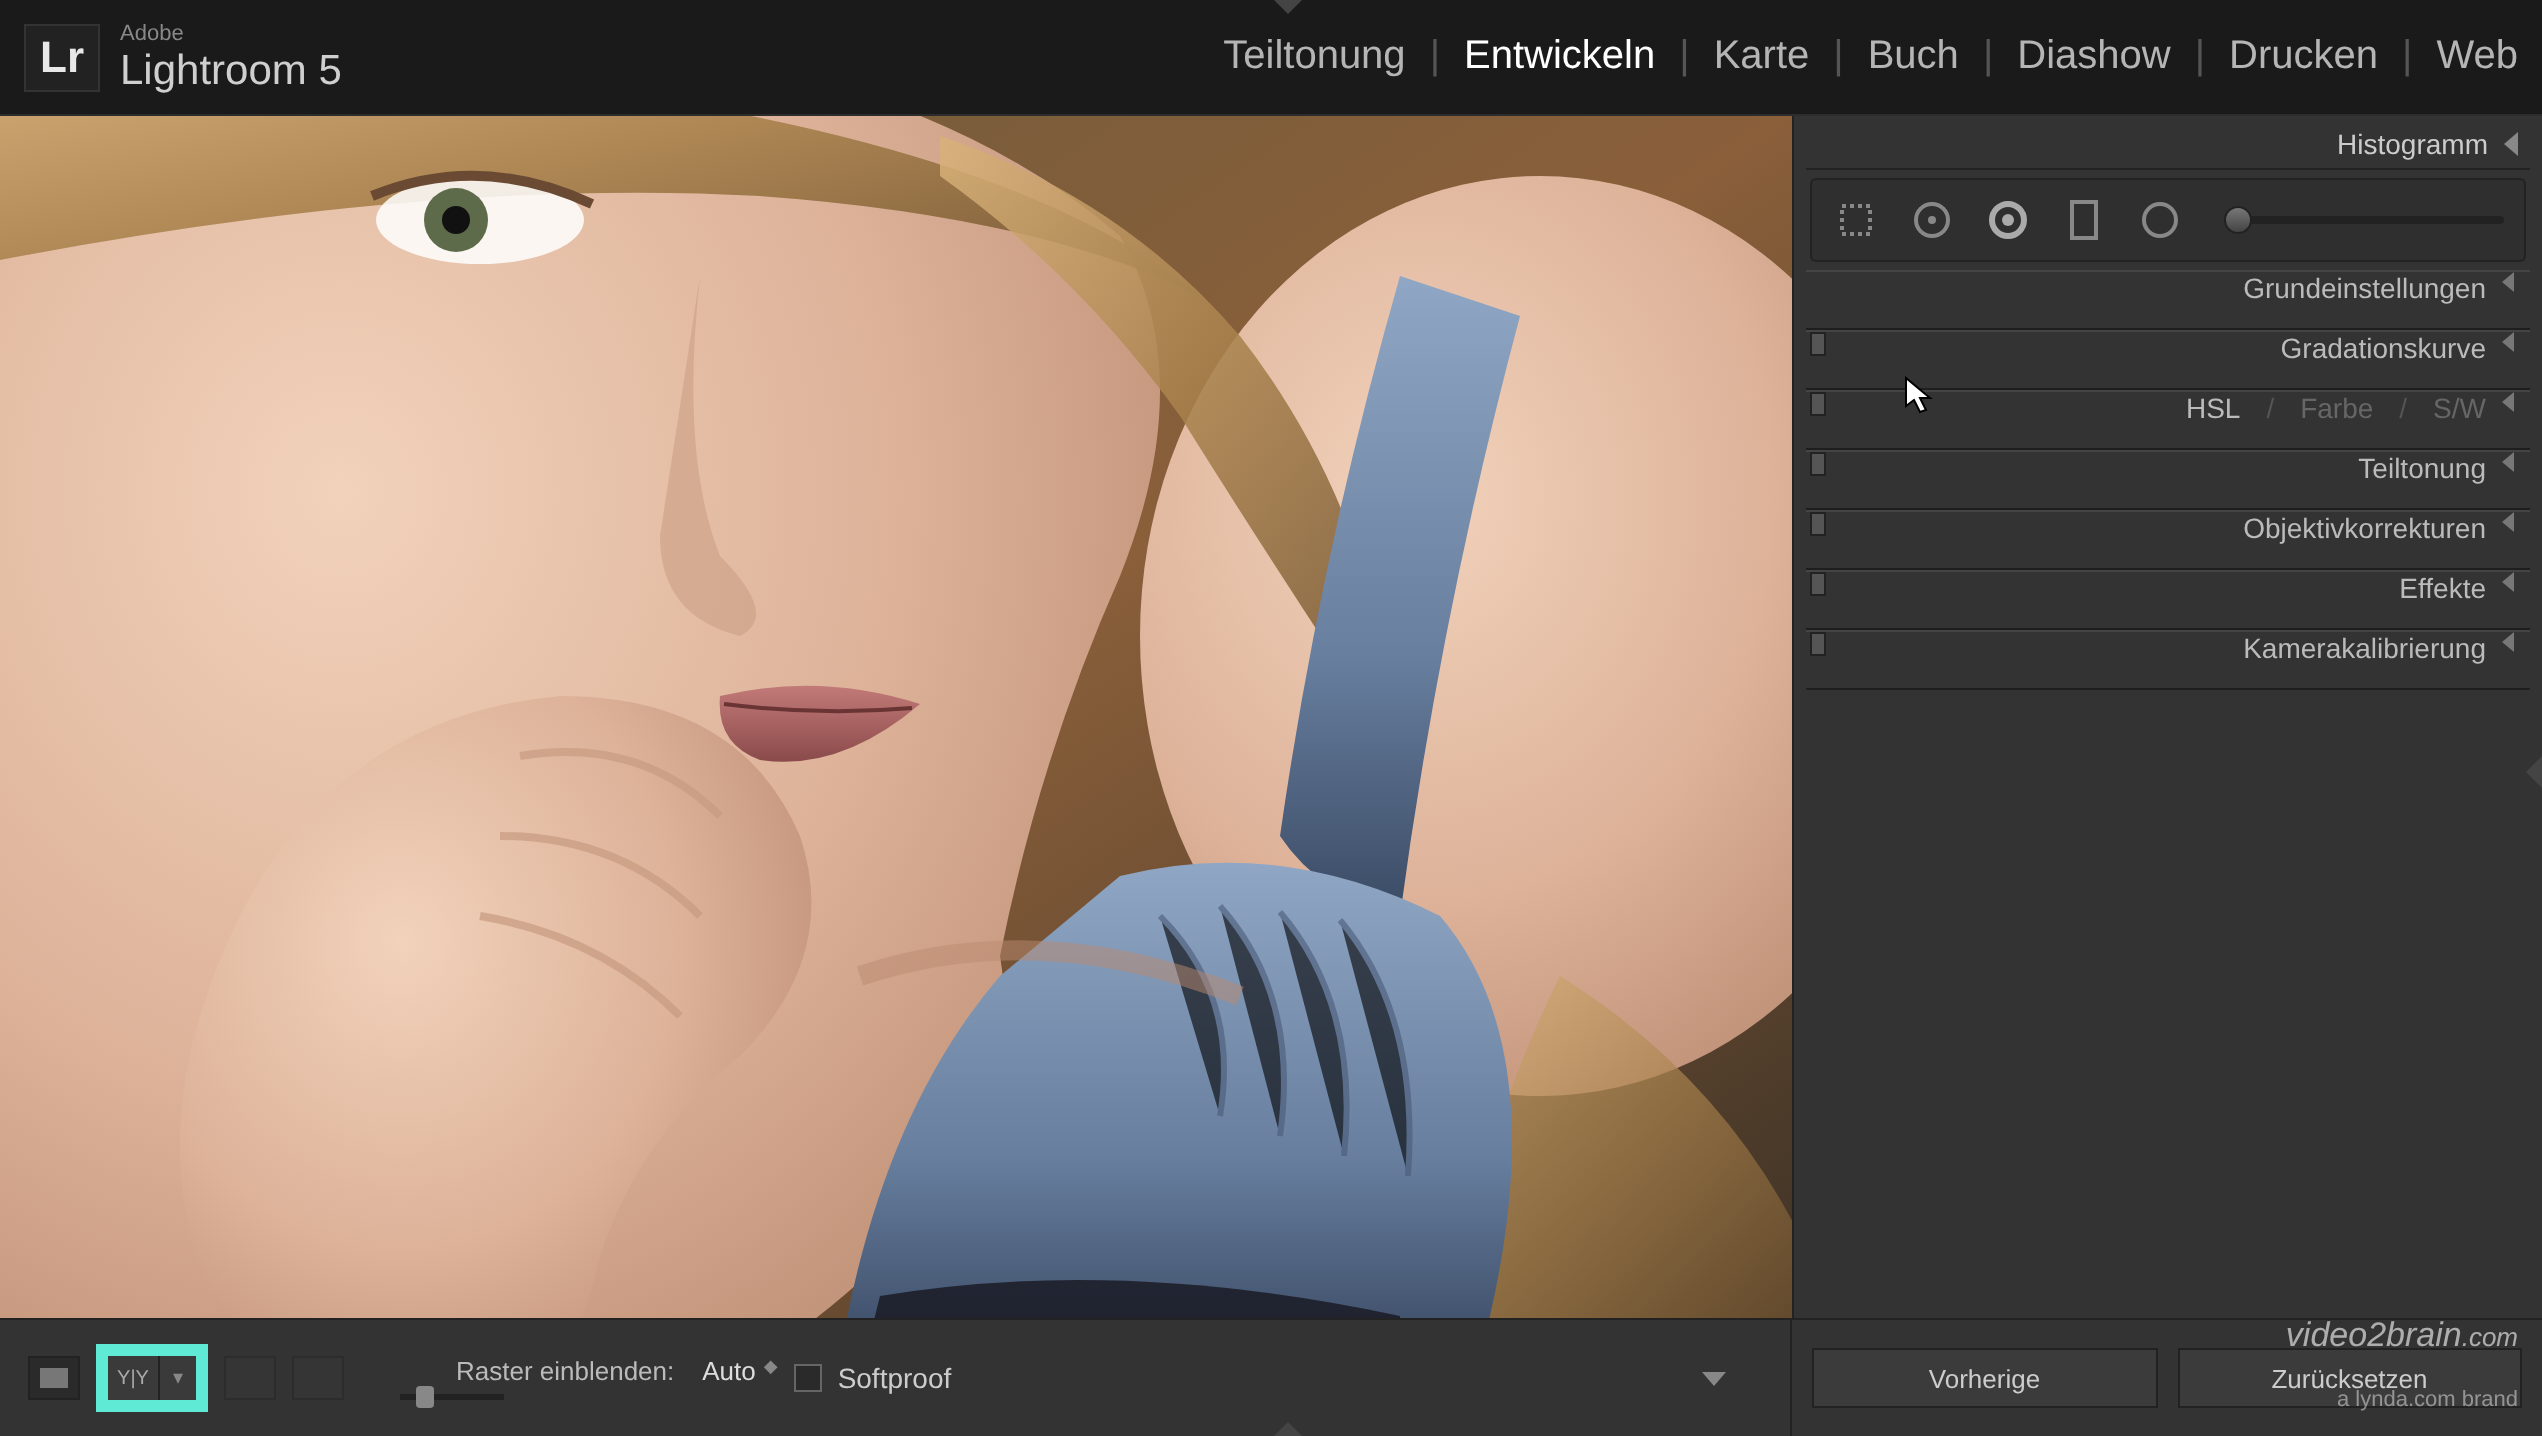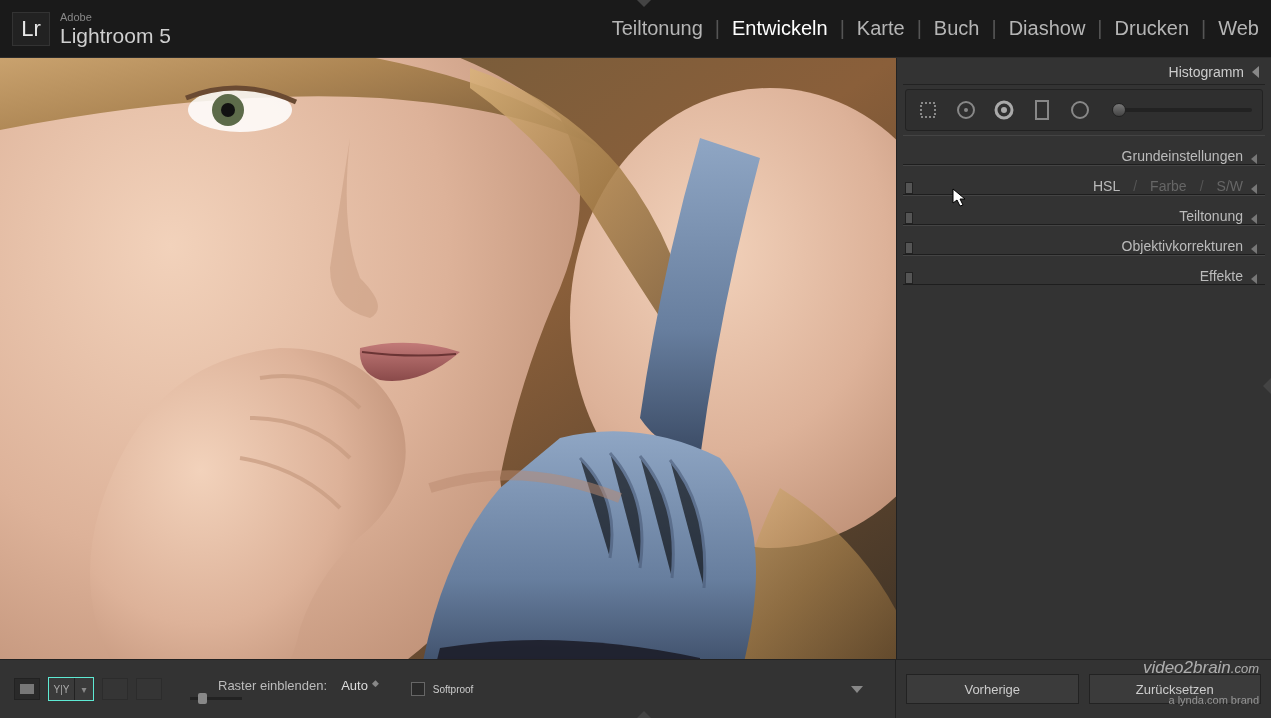--- a/index.html
+++ b/index.html
@@ -1,57 +1,57 @@
 <!DOCTYPE html>
 <html><head>
 <meta charset="utf-8">
 <style>
   html,body{margin:0;padding:0;width:1271px;height:718px;background:#1a1a1a;font-family:"Myriad Pro","Segoe UI",sans-serif;color:#b8b8b8;overflow:hidden}
   *{box-sizing:border-box}
   .topbar{height:58px;display:flex;align-items:center;padding:0 12px;background:#1a1a1a;border-bottom:1px solid #2c2c2c;position:relative}
   .logo-box{display:flex;align-items:center;gap:10px}
-  .logo-mark{width:38px;height:34px;background:#222;display:flex;align-items:center;justify-content:center;font-size:22px;font-weight:400;color:#e8e8e8;border:1px solid #333}
+  .logo-mark{width:38px;height:34px;background:#222;display:flex;align-items:center;justify-content:center;font-size:22px;font-weight:700;color:#e8e8e8;border:1px solid #333}
   .logo-text{display:flex;flex-direction:column;line-height:1}
   .logo-adobe{font-size:11px;color:#888}
   .logo-app{font-size:21px;font-weight:300;color:#cfcfcf;margin-top:2px}
   .top-nav{margin-left:auto;display:flex;align-items:center;gap:0;font-size:20px}
   .top-nav span.sep{color:#555;padding:0 12px}
   .top-nav .mod{color:#b5b5b5;cursor:pointer}
   .top-nav .mod.active{color:#fff}
   .top-tri{position:absolute;left:50%;top:-1px;width:0;height:0;border-left:8px solid transparent;border-right:8px solid transparent;border-top:8px solid #444}
   .main{display:flex;height:601px}
   .photo{width:896px;height:601px;position:relative;overflow:hidden}
   .photo svg{display:block}
   .right{flex:1;background:#333;border-left:1px solid #222;padding:1px 6px 0 6px;display:flex;flex-direction:column;gap:0;position:relative}
   .hist{height:26px;display:flex;align-items:center;justify-content:flex-end;padding-right:6px;font-size:14px;color:#ccc;gap:8px;border-bottom:1px solid #222}
   .tri-left{width:0;height:0;border-top:6px solid transparent;border-bottom:6px solid transparent;border-right:7px solid #888}
   .toolstrip{height:42px;background:#2f2f2f;border-radius:3px;margin:4px 2px;display:flex;align-items:center;padding:0 10px;gap:14px;border:1px solid #222}
   .tool{width:24px;height:24px;display:flex;align-items:center;justify-content:center;cursor:pointer}
   .tool-slider{flex:1;height:4px;background:#222;border-radius:2px;position:relative;margin-left:6px}
   .tool-slider .knob{position:absolute;left:0;top:-5px;width:14px;height:14px;border-radius:50%;background:linear-gradient(#777,#444);border:1px solid #222}
-  .panel{height:30px;display:flex;align-items:flex-end;justify-content:flex-end;padding:0 8px;font-size:14px;color:#bbb;border-top:1px solid #444;border-bottom:1px solid #1e1e1e;gap:8px;cursor:pointer;position:relative}
+  .panel{height:30px;display:flex;align-items:flex-start;justify-content:flex-end;padding:0 8px;font-size:14px;color:#bbb;border-top:1px solid #444;border-bottom:1px solid #1e1e1e;gap:8px;cursor:pointer;position:relative}
   .panel .sw{position:absolute;left:2px;width:8px;height:12px;background:#555;border:1px solid #222}
   .panel .tri{width:0;height:0;border-top:5px solid transparent;border-bottom:5px solid transparent;border-right:6px solid #777}
   .panel.multi span.dim{color:#666}
   .panel.multi span.sep{color:#555;padding:0 5px}
   .side-tri{position:absolute;left:-6px;top:320px;width:0;height:0;border-top:8px solid transparent;border-bottom:8px solid transparent;border-left:8px solid #444}
   .side-tri-r{position:absolute;right:0;top:378px;width:0;height:0;border-top:8px solid transparent;border-bottom:8px solid transparent;border-right:8px solid #444}
   .bottom{height:59px;display:flex;align-items:center;background:#333;border-top:1px solid #222;position:relative}
   .bottom-left{display:flex;align-items:center;gap:8px;padding:0 14px;width:896px;height:100%;border-right:1px solid #222}
   .bbtn{width:26px;height:22px;background:#3a3a3a;border:1px solid #222;display:flex;align-items:center;justify-content:center;cursor:pointer}
   .bbtn.active{background:#2a2a2a}
-  .bgroup{display:flex;border:1px solid #5eead4}
+  .bgroup{display:flex;border:6px solid #5eead4}
   .bgroup .bbtn{border:none;border-right:1px solid #222}
   .bgroup .bbtn:last-child{border-right:none}
   .raster{margin-left:30px;font-size:13px;color:#bbb}
   .auto{font-size:13px;color:#ddd;margin-left:6px;display:flex;align-items:flex-start;gap:4px}
   .auto .caret{font-size:9px;color:#888}
   .mini-slider{width:52px;height:3px;background:#222;position:relative;margin-left:-60px;margin-top:20px}
   .mini-slider .k{position:absolute;left:8px;top:-4px;width:9px;height:11px;background:#888;border-radius:2px}
-  .sp{display:flex;align-items:center;gap:8px;margin-left:24px;font-size:10px;color:#ccc}
+  .sp{display:flex;align-items:center;gap:8px;font-size:14px;color:#ccc}
   .cb{width:14px;height:14px;border:1px solid #666;background:#2a2a2a}
   .expander{margin-left:auto;margin-right:18px;width:0;height:0;border-left:6px solid transparent;border-right:6px solid transparent;border-top:7px solid #888;cursor:pointer}
   .bottom-right{flex:1;display:flex;align-items:center;justify-content:center;gap:10px;padding:0 10px;position:relative}
   .brbtn{flex:1;height:30px;background:#3b3b3b;border:1px solid #222;display:flex;align-items:center;justify-content:center;font-size:13px;color:#ccc;cursor:pointer}
   .wm{position:absolute;right:12px;bottom:26px;font-style:italic;font-size:17px;color:rgba(255,255,255,.6);pointer-events:none}
   .wm small{font-style:normal;font-size:11px;color:rgba(255,255,255,.45);position:absolute;right:0;top:36px}
   .bottom-tri{position:absolute;left:50%;bottom:-1px;width:0;height:0;border-left:8px solid transparent;border-right:8px solid transparent;border-bottom:8px solid #444}
   .abs-cursor{position:absolute;left:952px;top:188px;z-index:50;pointer-events:none}
 </style>
 </head>
@@ -191,20 +191,25 @@
       </div>
       <div class="tool-slider">
           <div class="knob"></div>
         </div>
     </div>
 
     <div class="panel">
       <span>Grundeinstellungen</span>
       <span class="tri"></span>
     </div>
+    <div class="panel">
+      <span class="sw"></span>
+      <span>Gradationskurve</span>
+      <span class="tri"></span>
+    </div>
     <div class="panel multi">
       <span class="sw"></span>
       <span>HSL</span>
       <span class="sep">/</span>
       <span class="dim">Farbe</span>
       <span class="sep">/</span>
       <span class="dim">S/W</span>
       <span class="tri"></span>
     </div>
     <div class="panel">
@@ -213,20 +218,25 @@
       <span class="tri"></span>
     </div>
     <div class="panel">
       <span class="sw"></span>
       <span>Objektivkorrekturen</span>
       <span class="tri"></span>
     </div>
     <div class="panel">
       <span class="sw"></span>
       <span>Effekte</span>
+      <span class="tri"></span>
+    </div>
+    <div class="panel">
+      <span class="sw"></span>
+      <span>Kamerakalibrierung</span>
       <span class="tri"></span>
     </div>
   </div>
 </div>
 
 <div class="side-tri-r"></div>
 
 <div class="bottom">
   <div class="bottom-tri"></div>
   <div class="bottom-left">

